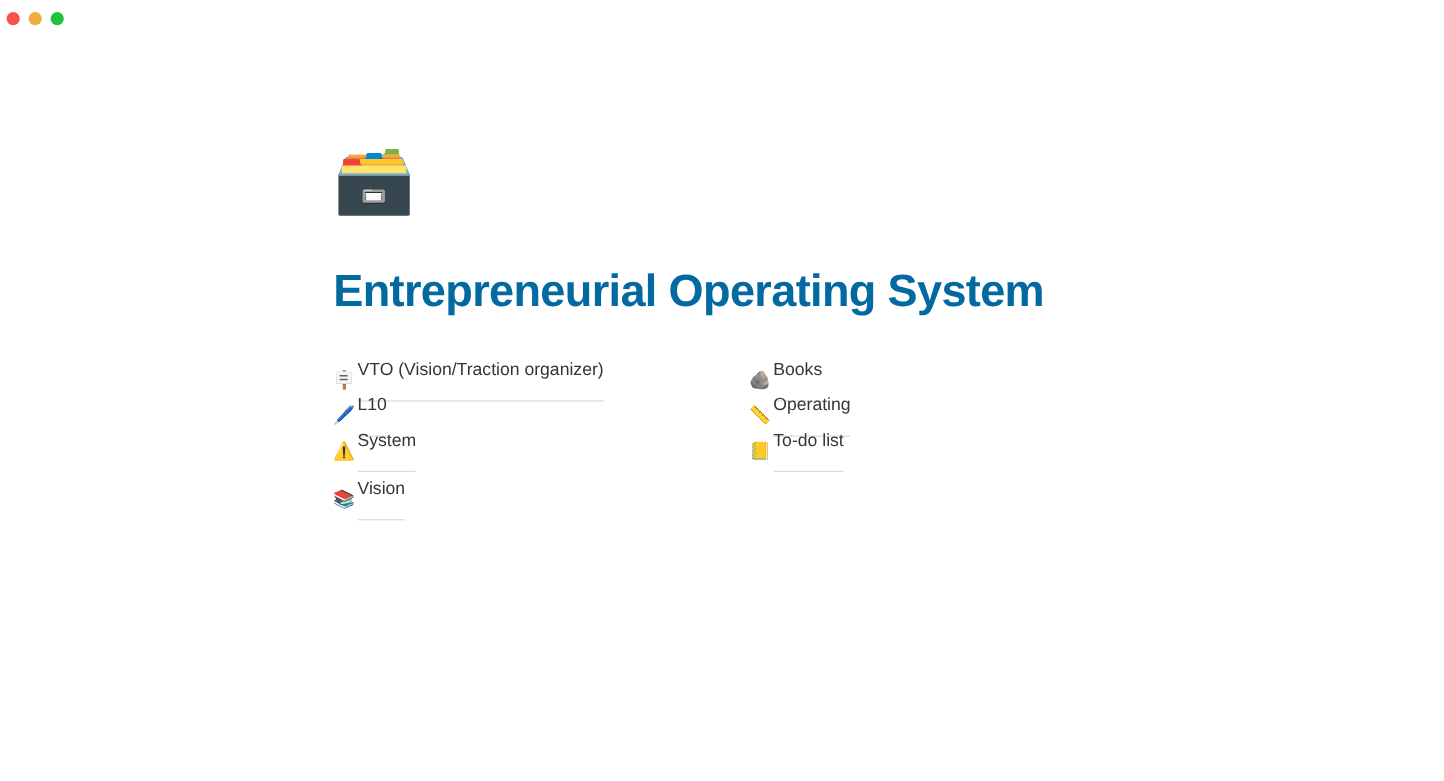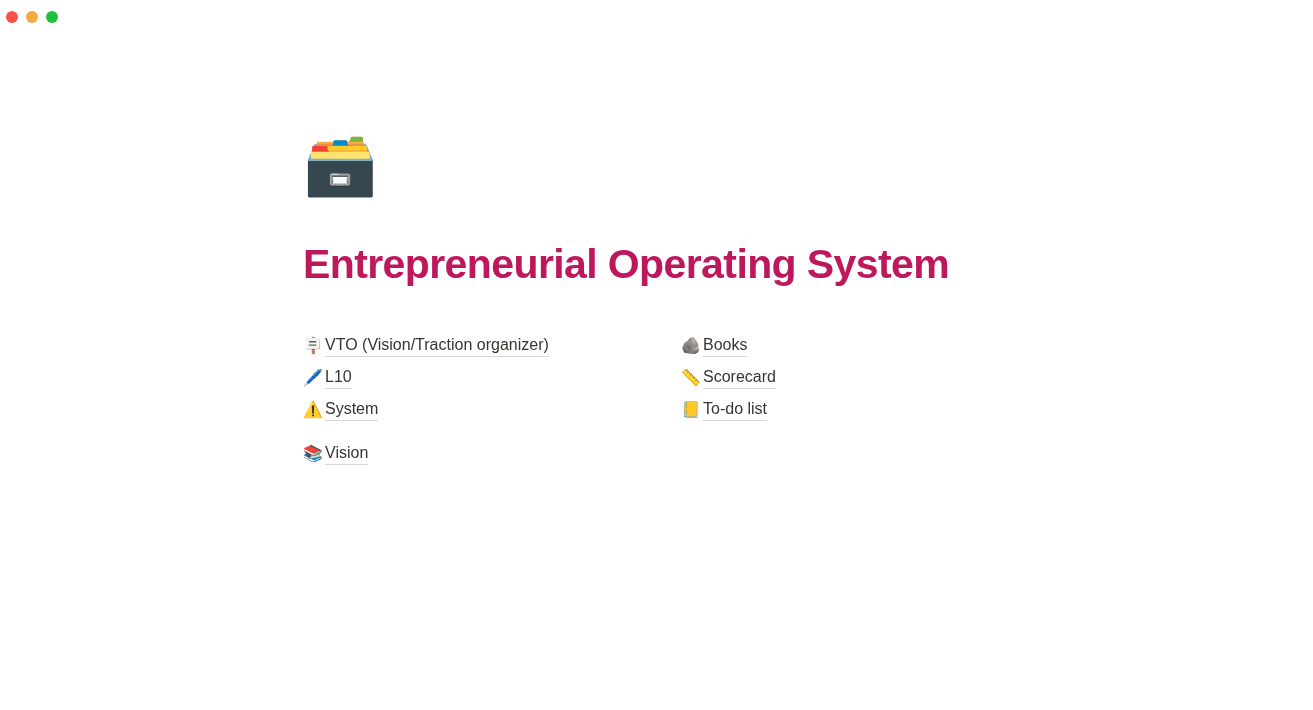--- a/index.html
+++ b/index.html
@@ -71,21 +71,21 @@
     font-family: "DejaVu Sans", "Liberation Sans", sans-serif;
     letter-spacing: 0;
   }
 
   .page-title {
     margin-top: 42px;
     font-size: 41px;
     font-weight: 700;
     line-height: 1.2;
     letter-spacing: -0.6px;
-    color: #be185d;
+    color: #0369a1;
     white-space: nowrap;
   }
 
   
   .columns {
     margin-top: 41px;
     display: flex;
     align-items: flex-start;
   }
 
@@ -112,21 +112,21 @@
     flex: 0 0 22px;
     display: inline-block;
     text-align: left;
   }
 
   .row-label {
     font-size: 16px;
     line-height: 20px;
     color: #37352f;
     border-bottom: 1px solid #d8d8d6;
-    padding-bottom: 1px;
+    padding-bottom: 17px;
     cursor: pointer;
   }
 </style>
 </head>
 <body>
 
 <div class="window-chrome">
   <div class="traffic-lights">
     <span class="tl-dot tl-close" style="background: rgb(249, 81, 77);"></span>
     <span class="tl-dot tl-min" style="background: rgb(242, 171, 61);"></span>
@@ -171,21 +171,21 @@
 
       <div class="column column-right">
 
         <div class="link-row">
           <span class="row-emoji">🪨</span>
           <span class="row-label">Books</span>
         </div>
 
         <div class="link-row">
           <span class="row-emoji">📏</span>
-          <span class="row-label">Scorecard</span>
+          <span class="row-label">Operating</span>
         </div>
 
         <div class="link-row">
           <span class="row-emoji">📒</span>
           <span class="row-label">To-do list</span>
         </div>
 
       </div>
 
     </div>

